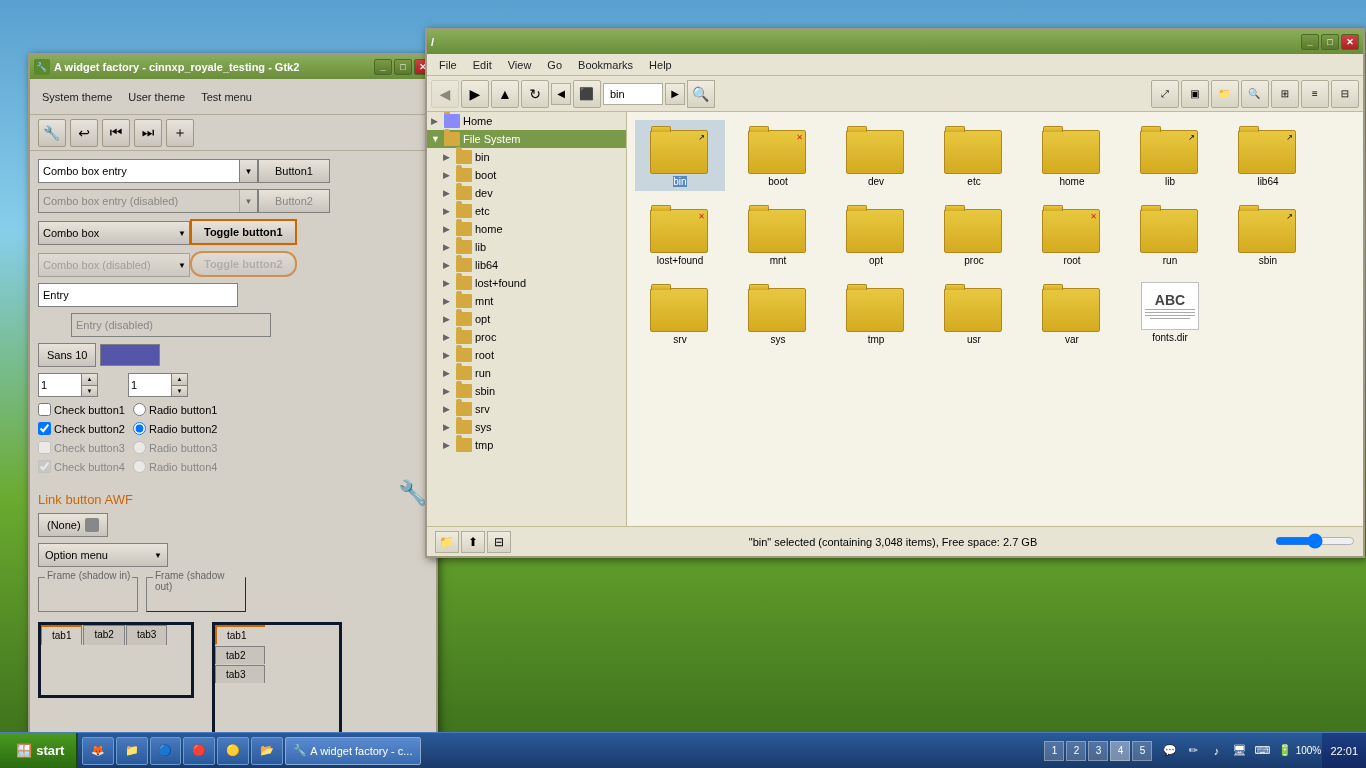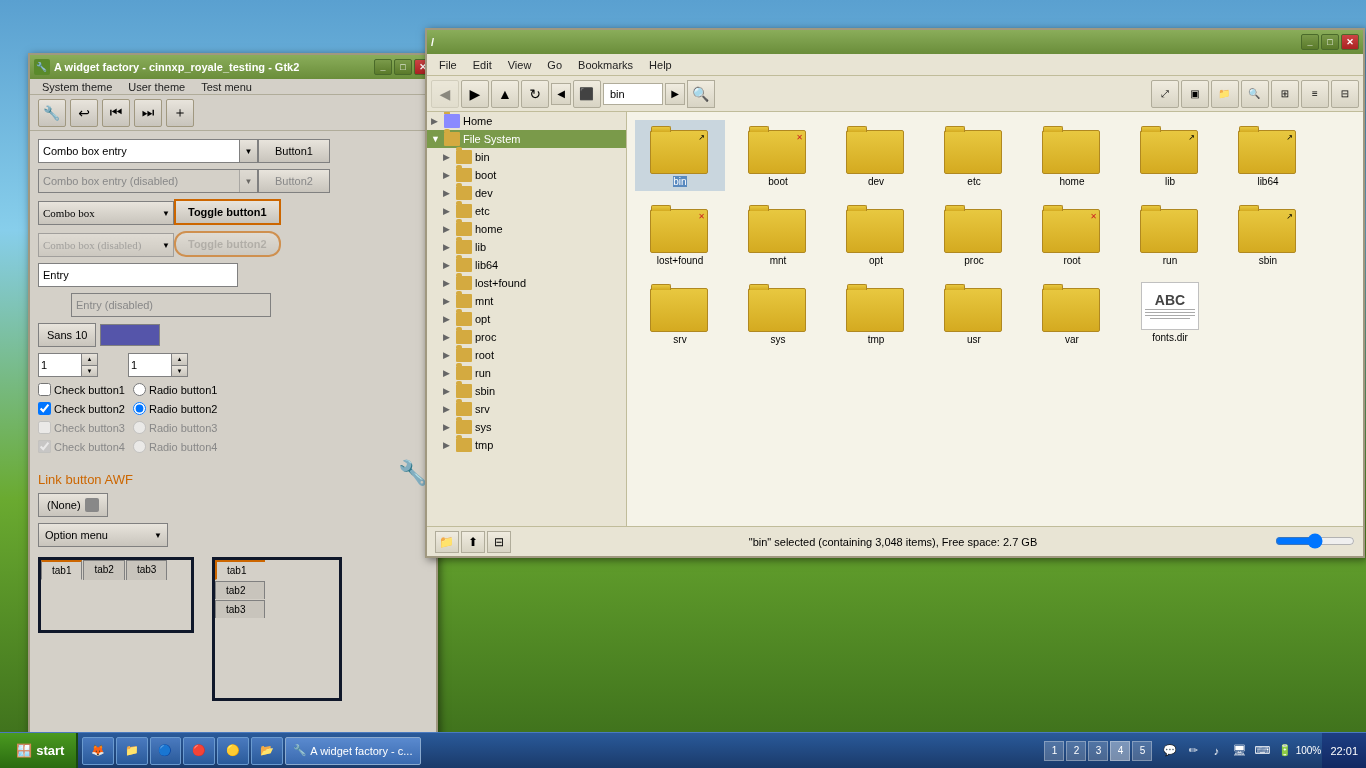--- a/index.html
+++ b/index.html
@@ -170,21 +170,21 @@
       justify-content: center;
       font-size: 9px;
       color: white;
       cursor: pointer;
     }
     .win-btn.minimize { background: linear-gradient(180deg, #7a9a4a 0%, #5a7a2a 100%); }
     .win-btn.maximize { background: linear-gradient(180deg, #7a9a4a 0%, #5a7a2a 100%); }
     .win-btn.close { background: linear-gradient(180deg, #cc4444 0%, #aa2222 100%); }
 
     .window-menubar {
-      height: 16px;
+      height: 36px;
       background: #d4d0c8;
       display: flex;
       align-items: center;
       padding: 0 4px;
       border-bottom: 1px solid #b0ac9a;
     }
     .menu-item {
       padding: 2px 8px;
       font-size: 11px;
       cursor: pointer;
@@ -278,22 +278,21 @@
       cursor: pointer;
       -webkit-appearance: none;
       appearance: none;
     }
     .combo-wrap {
       display: flex;
       align-items: center;
       position: relative;
     }
     .combo-wrap select {
-      width: 136px;
-      font-family: Liberation Serif, serif;
+      width: 152px;
     }
     .combo-wrap::after {
       content: '▼';
       position: absolute;
       right: 4px;
       font-size: 8px;
       pointer-events: none;
     }
 
     .toggle-button1 {
@@ -890,20 +889,28 @@
       </button>
     </div>
     <div class="row">
       <div class="option-menu">
         <select>
           <option>Option menu</option>
         </select>
       </div>
     </div>
 
+    <div class="frames-row">
+      <div class="frame-box" style="width:100px;height:35px;">
+        <span class="frame-label">Frame (shadow in)</span>
+      </div>
+      <div class="frame-box outset" style="width:100px;height:35px;">
+        <span class="frame-label">Frame (shadow out)</span>
+      </div>
+    </div>
 
     <div class="tabs-section">
 
       <div style="display:flex;flex-direction:column;">
         <div class="tab-widget">
           <div class="tab-headers">
             <div class="tab-header active">tab1</div>
             <div class="tab-header">tab2</div>
             <div class="tab-header">tab3</div>
           </div>

